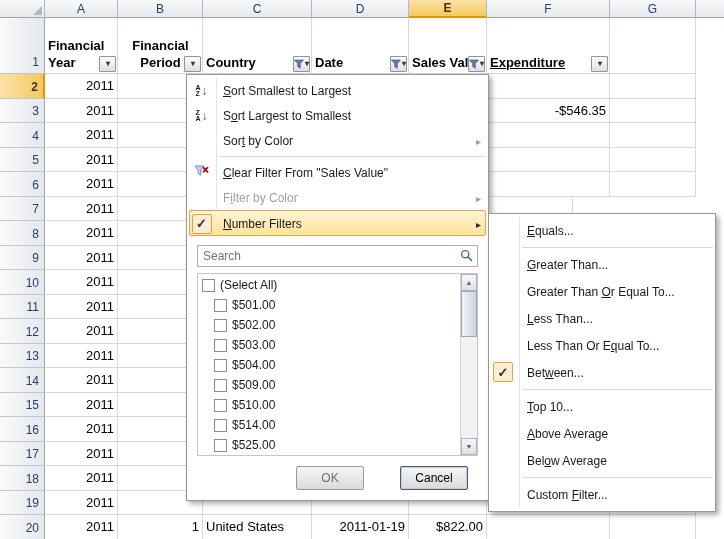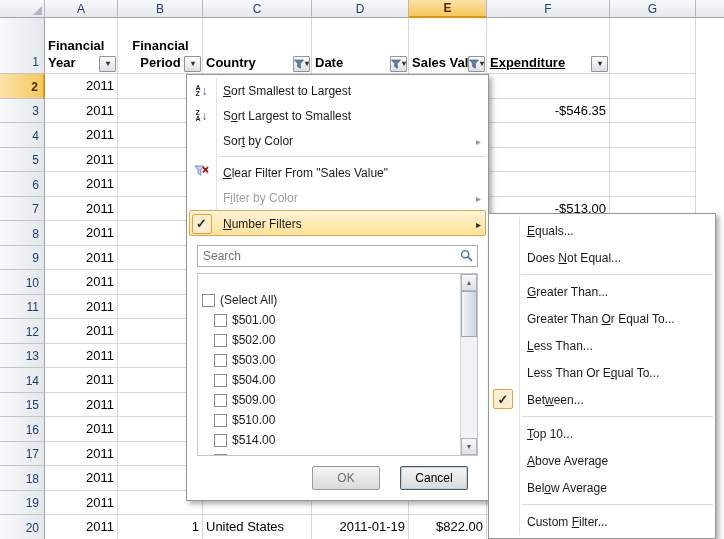--- a/index.html
+++ b/index.html
@@ -57,31 +57,31 @@
   .sorticon{display:flex;align-items:center}
   .az{display:flex;flex-direction:column;font-size:7px;line-height:6px;font-weight:bold;color:#1a1a1a}
   .sarr{font-size:12px;line-height:10px;color:#2E5C9E;margin-left:1px}
 
   .searchwrap{position:relative;margin:8px 10px 6px}
   .search{width:100%;height:22px;border:1px solid #ABADB3;padding:2px 24px 2px 5px;font-family:inherit;font-size:12px;color:#8b5cf6;outline:none}
   .search::placeholder{color:#737373}
   .mag{position:absolute;right:5px;top:4px}
 
   .listbox{position:relative;margin:0 10px;height:183px;border:1px solid #C6C6C6;background:#fff;overflow:hidden}
-  .vrows{position:absolute;left:0;top:16px;right:17px}
+  .vrows{position:absolute;left:0;top:1px;right:17px}
   .vrow{display:flex;align-items:center;height:20px;padding-left:4px;white-space:nowrap}
   .vrow.ind{padding-left:16px}
   .cb{flex:none;width:13px;height:13px;border:1px solid #8C8C8C;background:#fff;margin-right:5px}
   .vscroll{position:absolute;top:0;right:0;bottom:0;width:17px;background:#F1F2F4;border-left:1px solid #D6D6D6;display:flex;flex-direction:column}
   .sbtn{flex:none;height:17px;display:flex;align-items:center;justify-content:center;font-size:7px;color:#50607A;
     background:linear-gradient(#F7F8F9,#DDE0E4);border:1px solid #ACB4BE}
   .strack{flex:1;position:relative}
   .sthumb{position:absolute;left:0;right:0;top:0;height:46px;background:linear-gradient(90deg,#F2F5F8,#CBD4DF);border:1px solid #9DA8B5}
 
-  .btnrow{display:flex;justify-content:flex-end;gap:20px;margin:10px 20px 0 0}
+  .btnrow{display:flex;justify-content:flex-end;gap:36px;margin:10px 20px 0 0}
   .btn{width:68px;height:24px;font-family:inherit;font-size:12px;border-radius:2px;
     background:linear-gradient(#F5F5F5,#DADADA);border:1px solid #999}
   .btn.ok{color:#6e6e6e}
   .btn.cancel{color:#000;border-color:#55585c;box-shadow:0 0 0 1px #b9cfe8 inset}
 
   .submenu{left:488px;top:213px;width:228px;padding:3px 0;z-index:3}
   .submenu::before{content:"";position:absolute;left:30px;top:3px;bottom:3px;width:1px;background:#E4E4E4}
   .smi{position:relative;height:27px;display:flex;align-items:center;padding:0 8px 0 38px}
   .smi .checkic{position:absolute;left:4px;top:3px}
   .ssep{height:7px;position:relative}
@@ -210,21 +210,20 @@
         <div class="cell" style="width: 86px;"></div>
         <div class="rowfill"></div>
       </div>
       <div class="grow">
         <div class="rnum">7</div>
         <div class="cell ar" style="width: 73px;">2011</div>
         <div class="cell" style="width: 85px;"></div>
         <div class="cell" style="width: 109px;"></div>
         <div class="cell" style="width: 97px;"></div>
         <div class="cell" style="width: 78px;"></div>
-        <div class="cell ar" style="width: 123px;">-$513.00</div>
         <div class="cell" style="width: 86px;"></div>
         <div class="rowfill"></div>
       </div>
       <div class="grow">
         <div class="rnum">8</div>
         <div class="cell ar" style="width: 73px;">2011</div>
         <div class="cell" style="width: 85px;"></div>
         <div class="cell" style="width: 109px;"></div>
         <div class="cell" style="width: 97px;"></div>
         <div class="cell" style="width: 78px;"></div>
@@ -489,23 +488,20 @@
     <div class="btnrow">
       <button class="btn ok">OK</button>
       <button class="btn cancel">Cancel</button>
     </div>
   </div>
 
   <div class="menu submenu">
     <div class="smi">
       <span class="lbl"><u>E</u>quals...</span>
     </div>
-    <div class="smi">
-      <span class="lbl">Does <u>N</u>ot Equal...</span>
-    </div>
     <div class="ssep"></div>
     <div class="smi">
       <span class="lbl"><u>G</u>reater Than...</span>
     </div>
     <div class="smi">
       <span class="lbl">Greater Than <u>O</u>r Equal To...</span>
     </div>
     <div class="smi">
       <span class="lbl"><u>L</u>ess Than...</span>
     </div>

